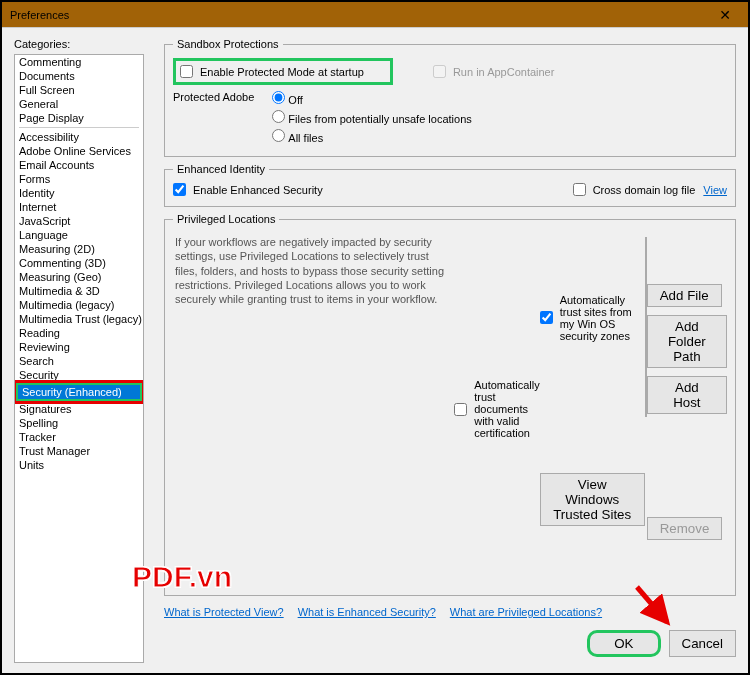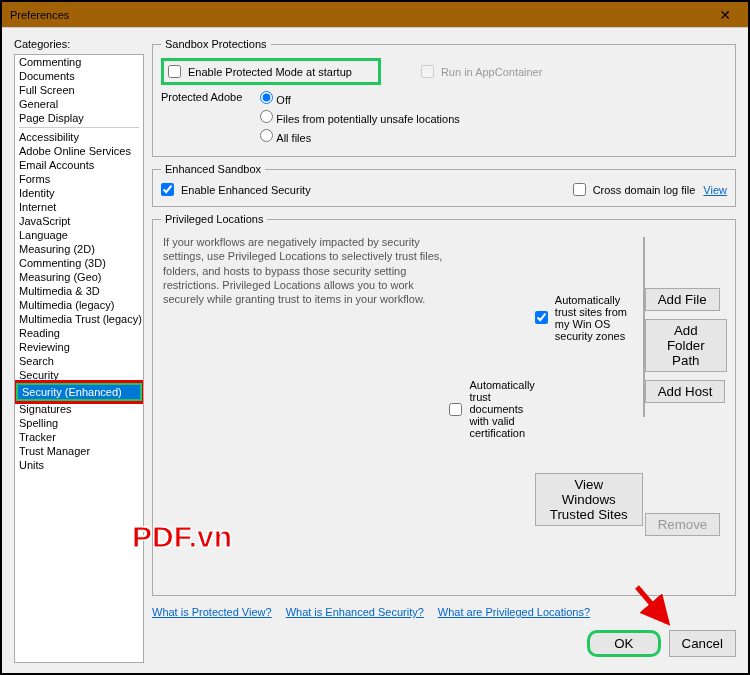--- a/index.html
+++ b/index.html
@@ -26,21 +26,21 @@
   }
   .close-x {
     width: 30px;
     text-align: center;
     font-size: 14px;
     cursor: pointer;
   }
   .content {
     padding: 10px 12px;
     display: flex;
-    gap: 8px;
+    gap: 20px;
     height: calc(100% - 26px);
   }
   .left {
     width: 130px;
     display: flex;
     flex-direction: column;
   }
   .categories-label { margin-bottom: 4px; }
   .catlist {
     flex: 1;
@@ -117,21 +117,21 @@
   .dlg-btns {
     display: flex;
     justify-content: flex-end;
     gap: 8px;
     padding: 6px 0;
   }
   .highlight-red { border: 3px solid #22c55e; }
   .overlay-text {
     position: absolute;
     left: 130px;
-    top: 518px;
+    top: 558px;
     font-size: 30px;
     font-weight: bold;
     color: #e60000;
     -webkit-text-stroke: 1px #fff;
     text-shadow: 1px 1px 0 #fff, -1px -1px 0 #fff, 1px -1px 0 #fff, -1px 1px 0 #fff;
     pointer-events: none;
   }
 </style>
 </head>
 <body>
@@ -196,21 +196,21 @@
         <span>Protected Adobe</span>
         <div class="pv-opts">
           <label><input type="radio" name="pv" checked="" style=""><span>Off</span></label>
           <label><input type="radio" name="pv" style=""><span>Files from potentially unsafe locations</span></label>
           <label><input type="radio" name="pv" style=""><span>All files</span></label>
         </div>
       </div>
     </fieldset>
 
     <fieldset>
-      <legend>Enhanced Sandbox</legend>
+      <legend>Enhanced Identity</legend>
       <div class="row" style="justify-content:space-between;">
         <label class="chk-row">
           <input type="checkbox" checked="" style="">
           <span>Enable Enhanced Security</span>
         </label>
         <div class="row">
           <label class="chk-row">
             <input type="checkbox" style="">
             <span>Cross domain log file</span>
           </label>

